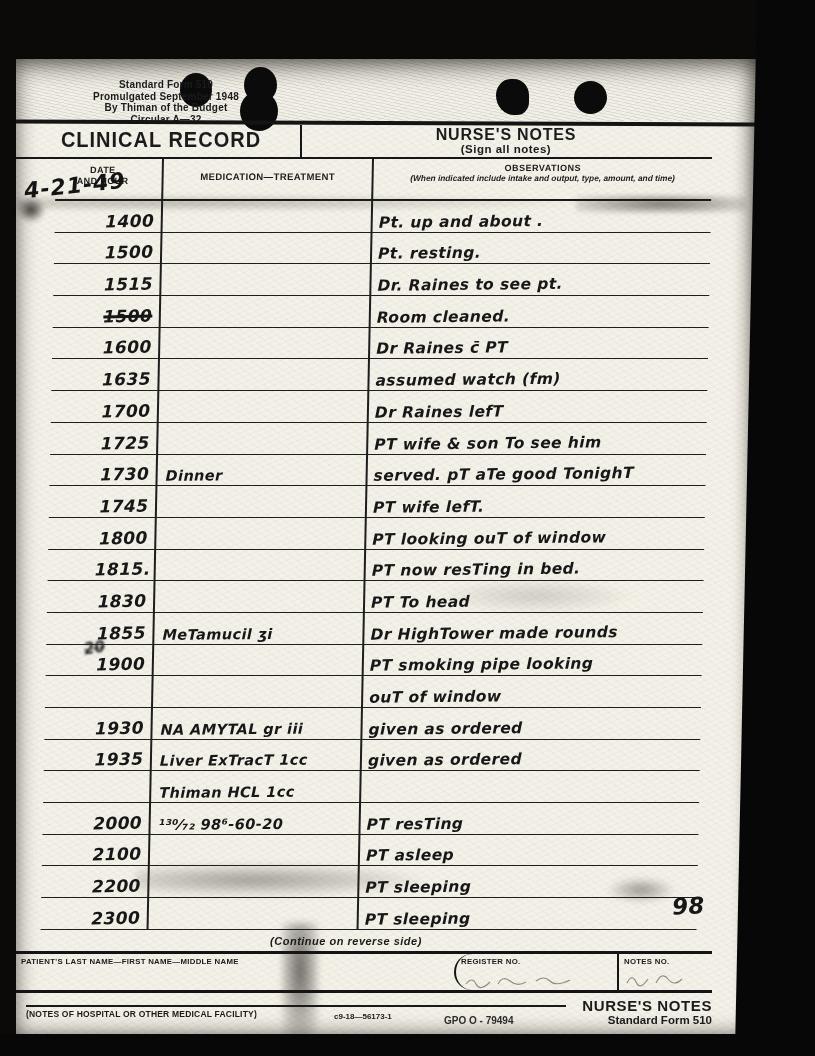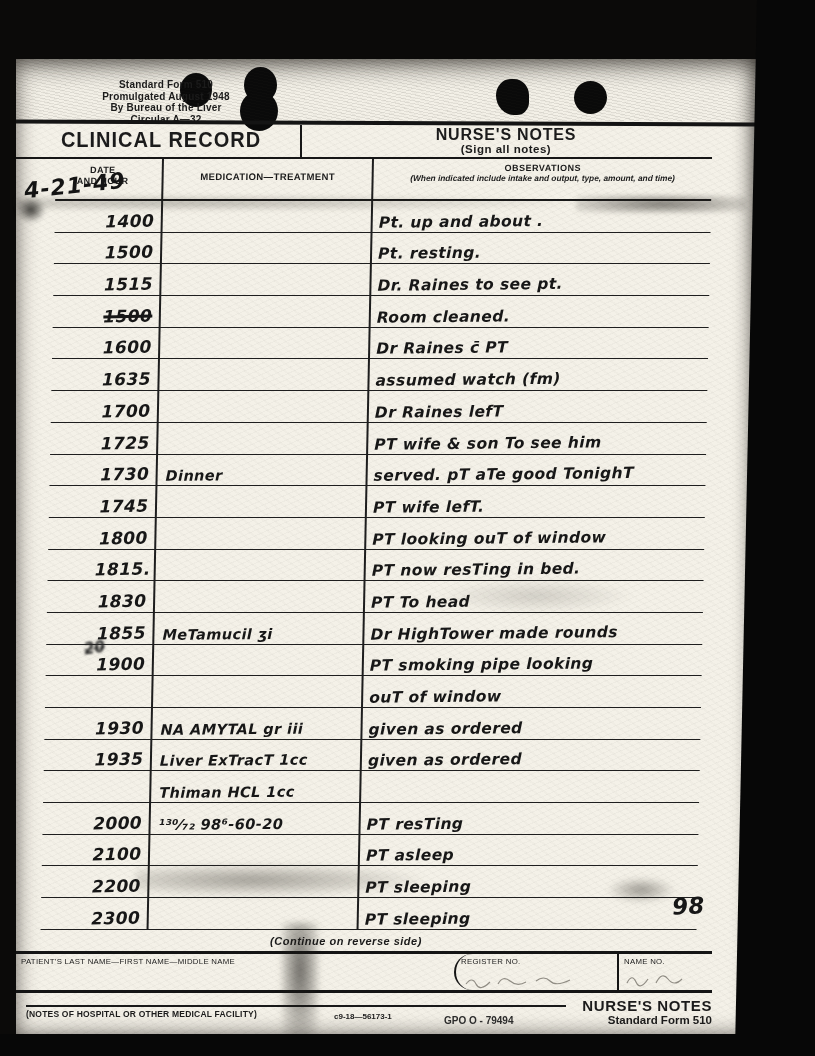--- a/index.html
+++ b/index.html
@@ -78,21 +78,21 @@
   .continue { position:absolute; left:180px; top:876px; width:300px; text-align:center;
     font-size:11px; font-weight:bold; font-style:italic; letter-spacing:.5px; }
 
   .patientband { position:absolute; left:0; top:892px; width:696px; height:42px;
     border-top:3px solid #141414; border-bottom:3px solid #141414; }
   .patientband .c1 { position:absolute; left:0; top:0; width:438px; height:100%; }
   .patientband .c2 { position:absolute; left:438px; top:0; width:163px; height:100%;
     border-left:2px solid #141414;border-radius:18px; }
   .patientband .c3 { position:absolute; left:601px; top:0; width:95px; height:100%;
     border-left:2px solid #141414; }
-  .patientband .lbl { font-size:7.8px; font-weight:normal; letter-spacing:.3px;
+  .patientband .lbl { font-size:7.8px; font-weight:bold; letter-spacing:.3px;
     padding:3px 0 0 5px; white-space:nowrap; }
   .scribble { stroke:#6f6b63; fill:none; stroke-width:1.2; opacity:.75; }
 
   .hospline { position:absolute; left:10px; top:946px; width:540px; height:2px; background:#1a1a1a; }
   .facility { position:absolute; left:10px; top:950px; font-size:8.5px; font-weight:bold; letter-spacing:.2px; }
   .formcode { position:absolute; left:318px; top:953px; font-size:8px; font-weight:bold; }
   .gpocode { position:absolute; left:428px; top:956px; font-size:10px; font-weight:bold; color:#2c2c2c; }
   .foot-nn { position:absolute; left:490px; top:938px; width:206px; text-align:right; }
   .foot-nn .l1 { font-size:15px; font-weight:bold; letter-spacing:.6px; }
   .foot-nn .l2 { font-size:11.5px; font-weight:bold; }
@@ -105,22 +105,22 @@
 <div class="scan">
 
   <div class="punch" style="left:164px;top:14px;width:32px;height:34px;"></div>
   <div class="punch" style="left:228px;top:8px;width:33px;height:36px;"></div>
   <div class="punch" style="left:224px;top:32px;width:38px;height:40px;"></div>
   <div class="punch" style="left:480px;top:20px;width:33px;height:36px;border-radius:50% 50% 40% 60%;"></div>
   <div class="punch" style="left:558px;top:22px;width:33px;height:33px;"></div>
 
   <div class="sfhead">
     <div>Standard Form 510</div>
-    <div>Promulgated August 1948</div>
-    <div>By Bureau of the Liver</div>
+    <div>Promulgated September 1948</div>
+    <div>By Thiman of the Budget</div>
     <div>Circular A—32</div>
   </div>
 
   <div class="topline"></div>
 
   <div class="titleband">
     <div class="vdiv"></div>
     <div class="t-clin">CLINICAL RECORD</div>
     <div class="t-nn">
       <div class="big">NURSE'S NOTES</div>
@@ -272,21 +272,21 @@
     <div class="c1">
       <div class="lbl">PATIENT'S LAST NAME—FIRST NAME—MIDDLE NAME</div>
     </div>
     <div class="c2">
       <div class="lbl">REGISTER NO.</div>
       <svg width="130" height="18" style="position:absolute;left:8px;top:18px;filter:blur(.5px);">
         <path class="scribble" d="M2 12 q6 -8 10 0 t14 -2 m8 2 q5 -9 12 -3 t16 1 m10 -1 q8 -6 14 0 t20 -1"></path>
       </svg>
     </div>
     <div class="c3">
-      <div class="lbl">NAME NO.</div>
+      <div class="lbl">NOTES NO.</div>
       <svg width="70" height="18" style="position:absolute;left:6px;top:16px;filter:blur(.5px);">
         <path class="scribble" d="M2 13 q5 -10 9 -1 t12 -3 m8 4 q6 -12 12 -4 t14 0"></path>
       </svg>
     </div>
   </div>
 
   <div class="hospline"></div>
   <div class="facility">(NOTES OF HOSPITAL OR OTHER MEDICAL FACILITY)</div>
   <div class="formcode">c9-18—56173-1</div>
   <div class="gpocode">GPO O - 79494</div>

